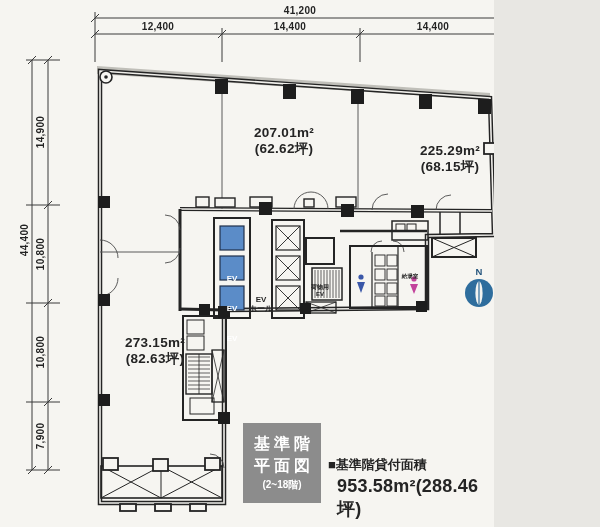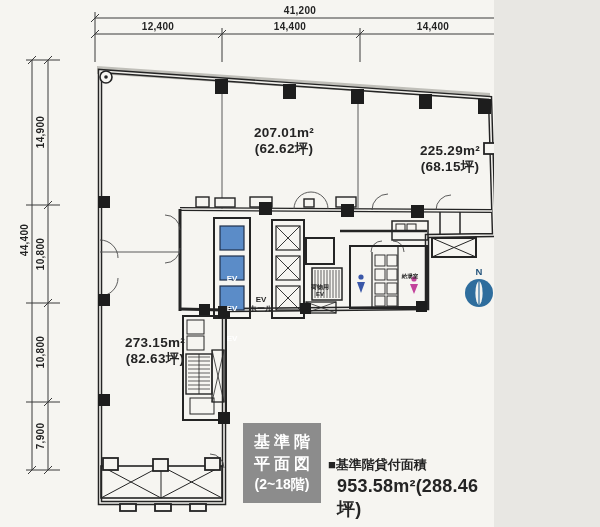--- a/index.html
+++ b/index.html
@@ -22,21 +22,21 @@
   .evhall{font-size:8px;}
   .cargo{font-size:6px;}
   .kitchen{font-size:5.5px;}
   .north{font-size:9.5px;color:#25557d;}
   .titlebox{
     position:absolute;left:243px;top:423px;width:78px;height:80px;
     background:#8c8c8c;color:#ffffff;display:flex;flex-direction:column;
     align-items:center;justify-content:center;gap:1px;
   }
   .titlebox .big{font-weight:700;font-size:16px;letter-spacing:4px;margin-left:4px;}
-  .titlebox .small{font-weight:700;font-size:14px;letter-spacing:0;}
+  .titlebox .small{font-weight:700;font-size:10px;letter-spacing:0;}
   .sum-label{position:absolute;left:328px;top:456px;font-weight:700;font-size:13px;}
   .sum-value{position:absolute;left:337px;top:476px;font-weight:700;font-size:18px;letter-spacing:.2px;}
 </style>
 </head>
 <body>
 
 <div class="stage">
 
 <svg width="600" height="527" viewBox="0 0 600 527">
 

